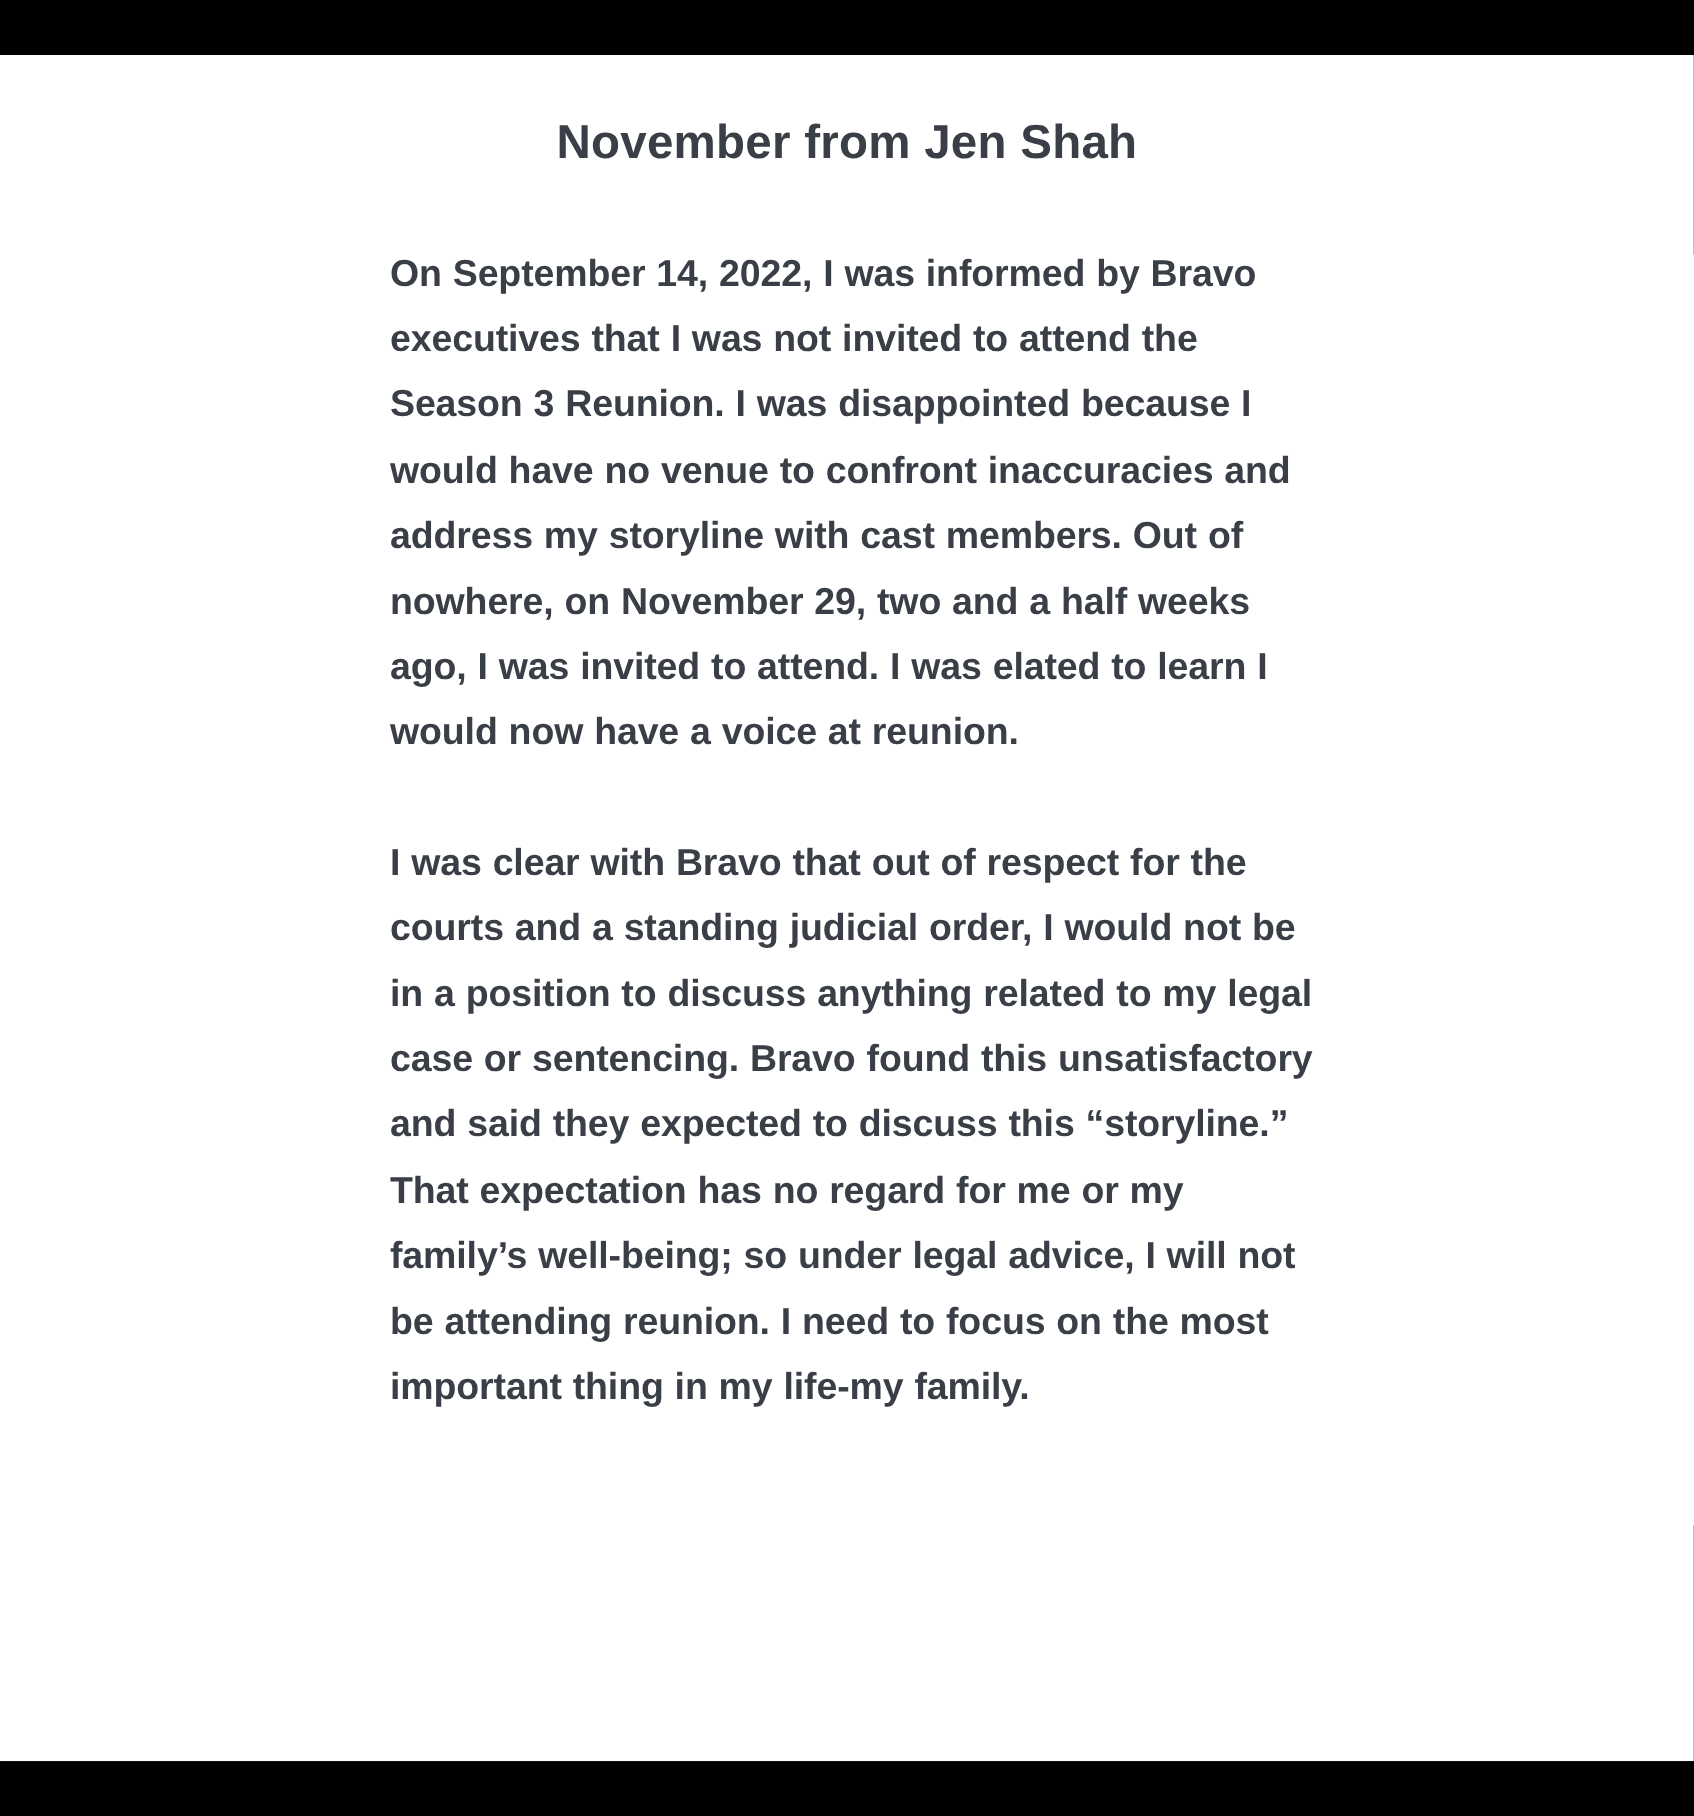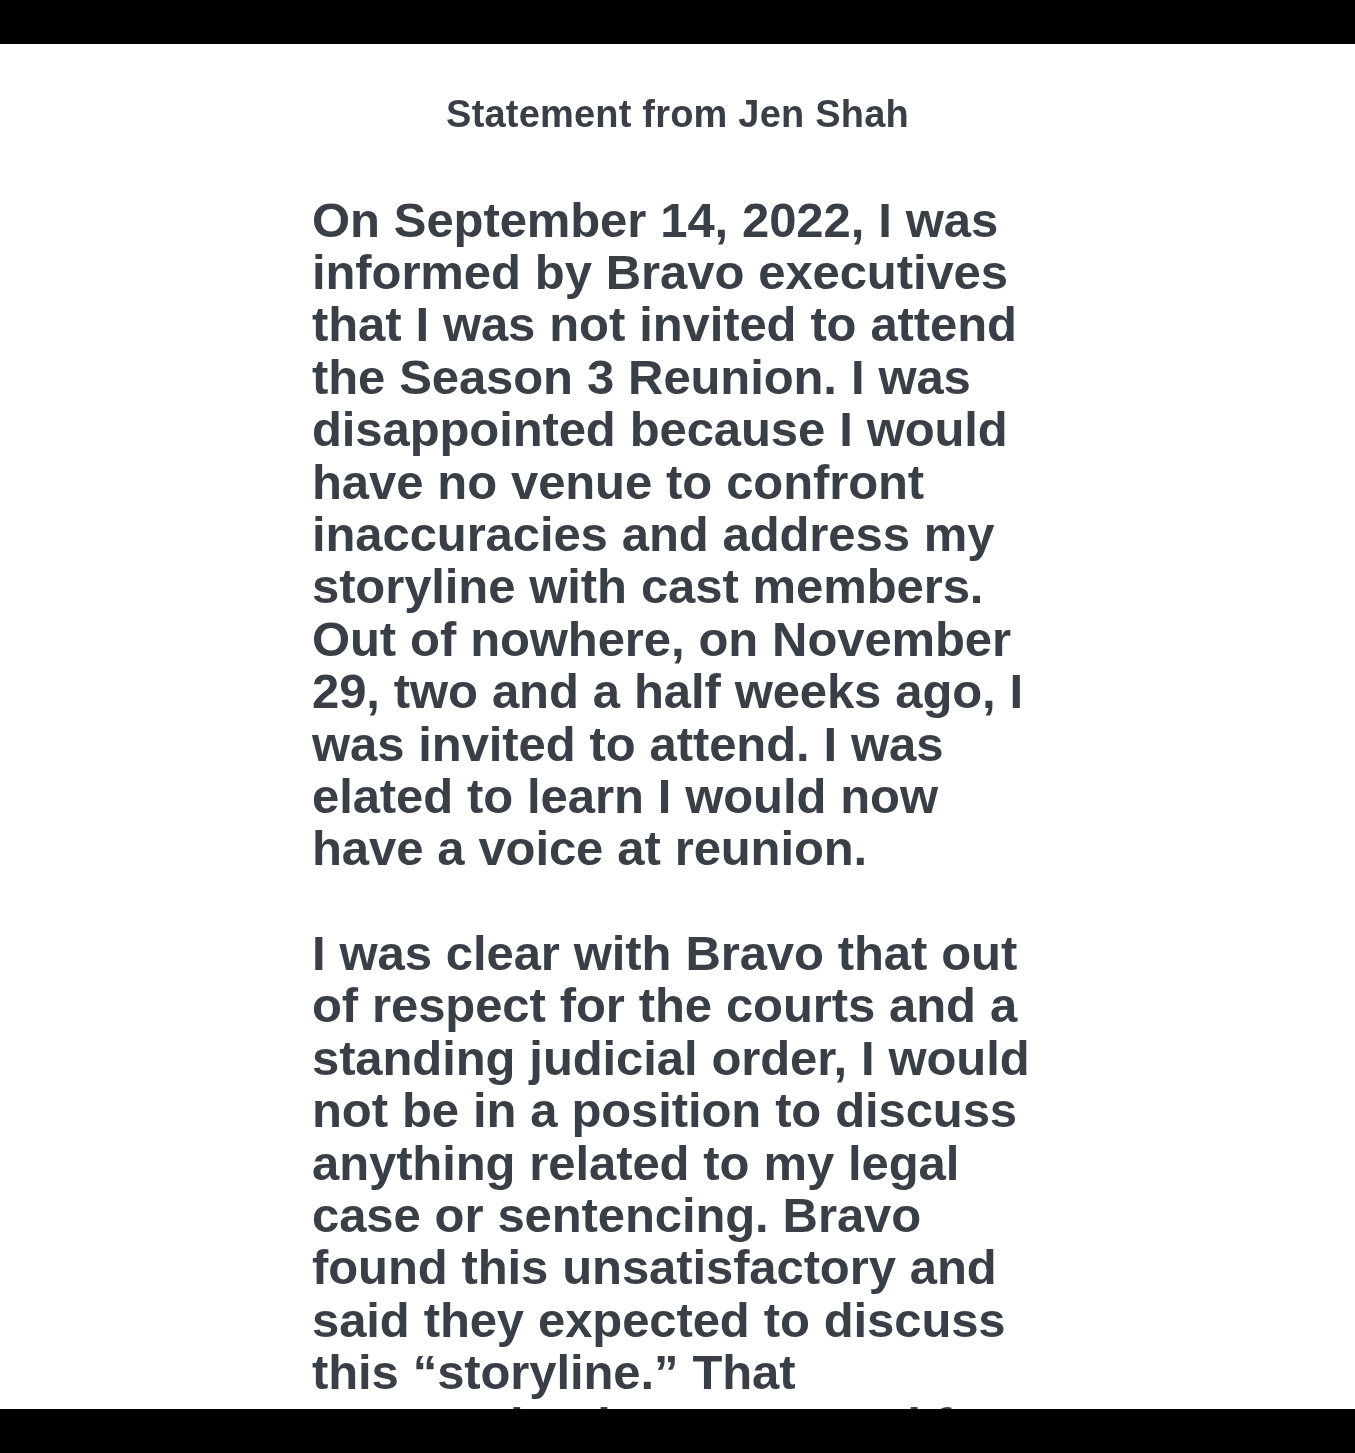--- a/index.html
+++ b/index.html
@@ -51,21 +51,21 @@
     padding: 0 60px;
     line-height: 1.2;
   }
 
   .body-wrap {
     margin: 0;
     padding: 56px 300px 0 312px;
   }
 
   .paragraph {
-    font-size: 49px;
+    font-size: 30px;
     line-height: 52.4px;
     color: #3a3f47;
     font-weight: 600;
     letter-spacing: -0.1px;
     margin: 0 0 52px 0;
     text-align: left;
     word-spacing: 0.5px;
   }
   .paragraph:last-child {
     margin-bottom: 12px;
@@ -73,21 +73,21 @@
 </style>
 </head>
 <body>
 
 <div class="screen">
 
   <div class="letterbox top"></div>
 
   <div class="sheet">
 
-    <h1 class="statement-title">Statement from Jen Shah</h1>
+    <h1 class="statement-title">November from Jen Shah</h1>
 
     <div class="body-wrap">
       <p class="paragraph">On September 14, 2022, I was informed by Bravo executives that I was not invited to attend the Season 3 Reunion. I was disappointed because I would have no venue to confront inaccuracies and address my storyline with cast members. Out of nowhere, on November 29, two and a half weeks ago, I was invited to attend. I was elated to learn I would now have a voice at reunion.</p>
       <p class="paragraph">I was clear with Bravo that out of respect for the courts and a standing judicial order, I would not be in a position to discuss anything related to my legal case or sentencing. Bravo found this unsatisfactory and said they expected to discuss this “storyline.” That expectation has no regard for me or my family’s well-being; so under legal advice, I will not be attending reunion. I need to focus on the most important thing in my life-my family.</p>
     </div>
 
   </div>
 
   <div class="letterbox bottom"></div>
 

